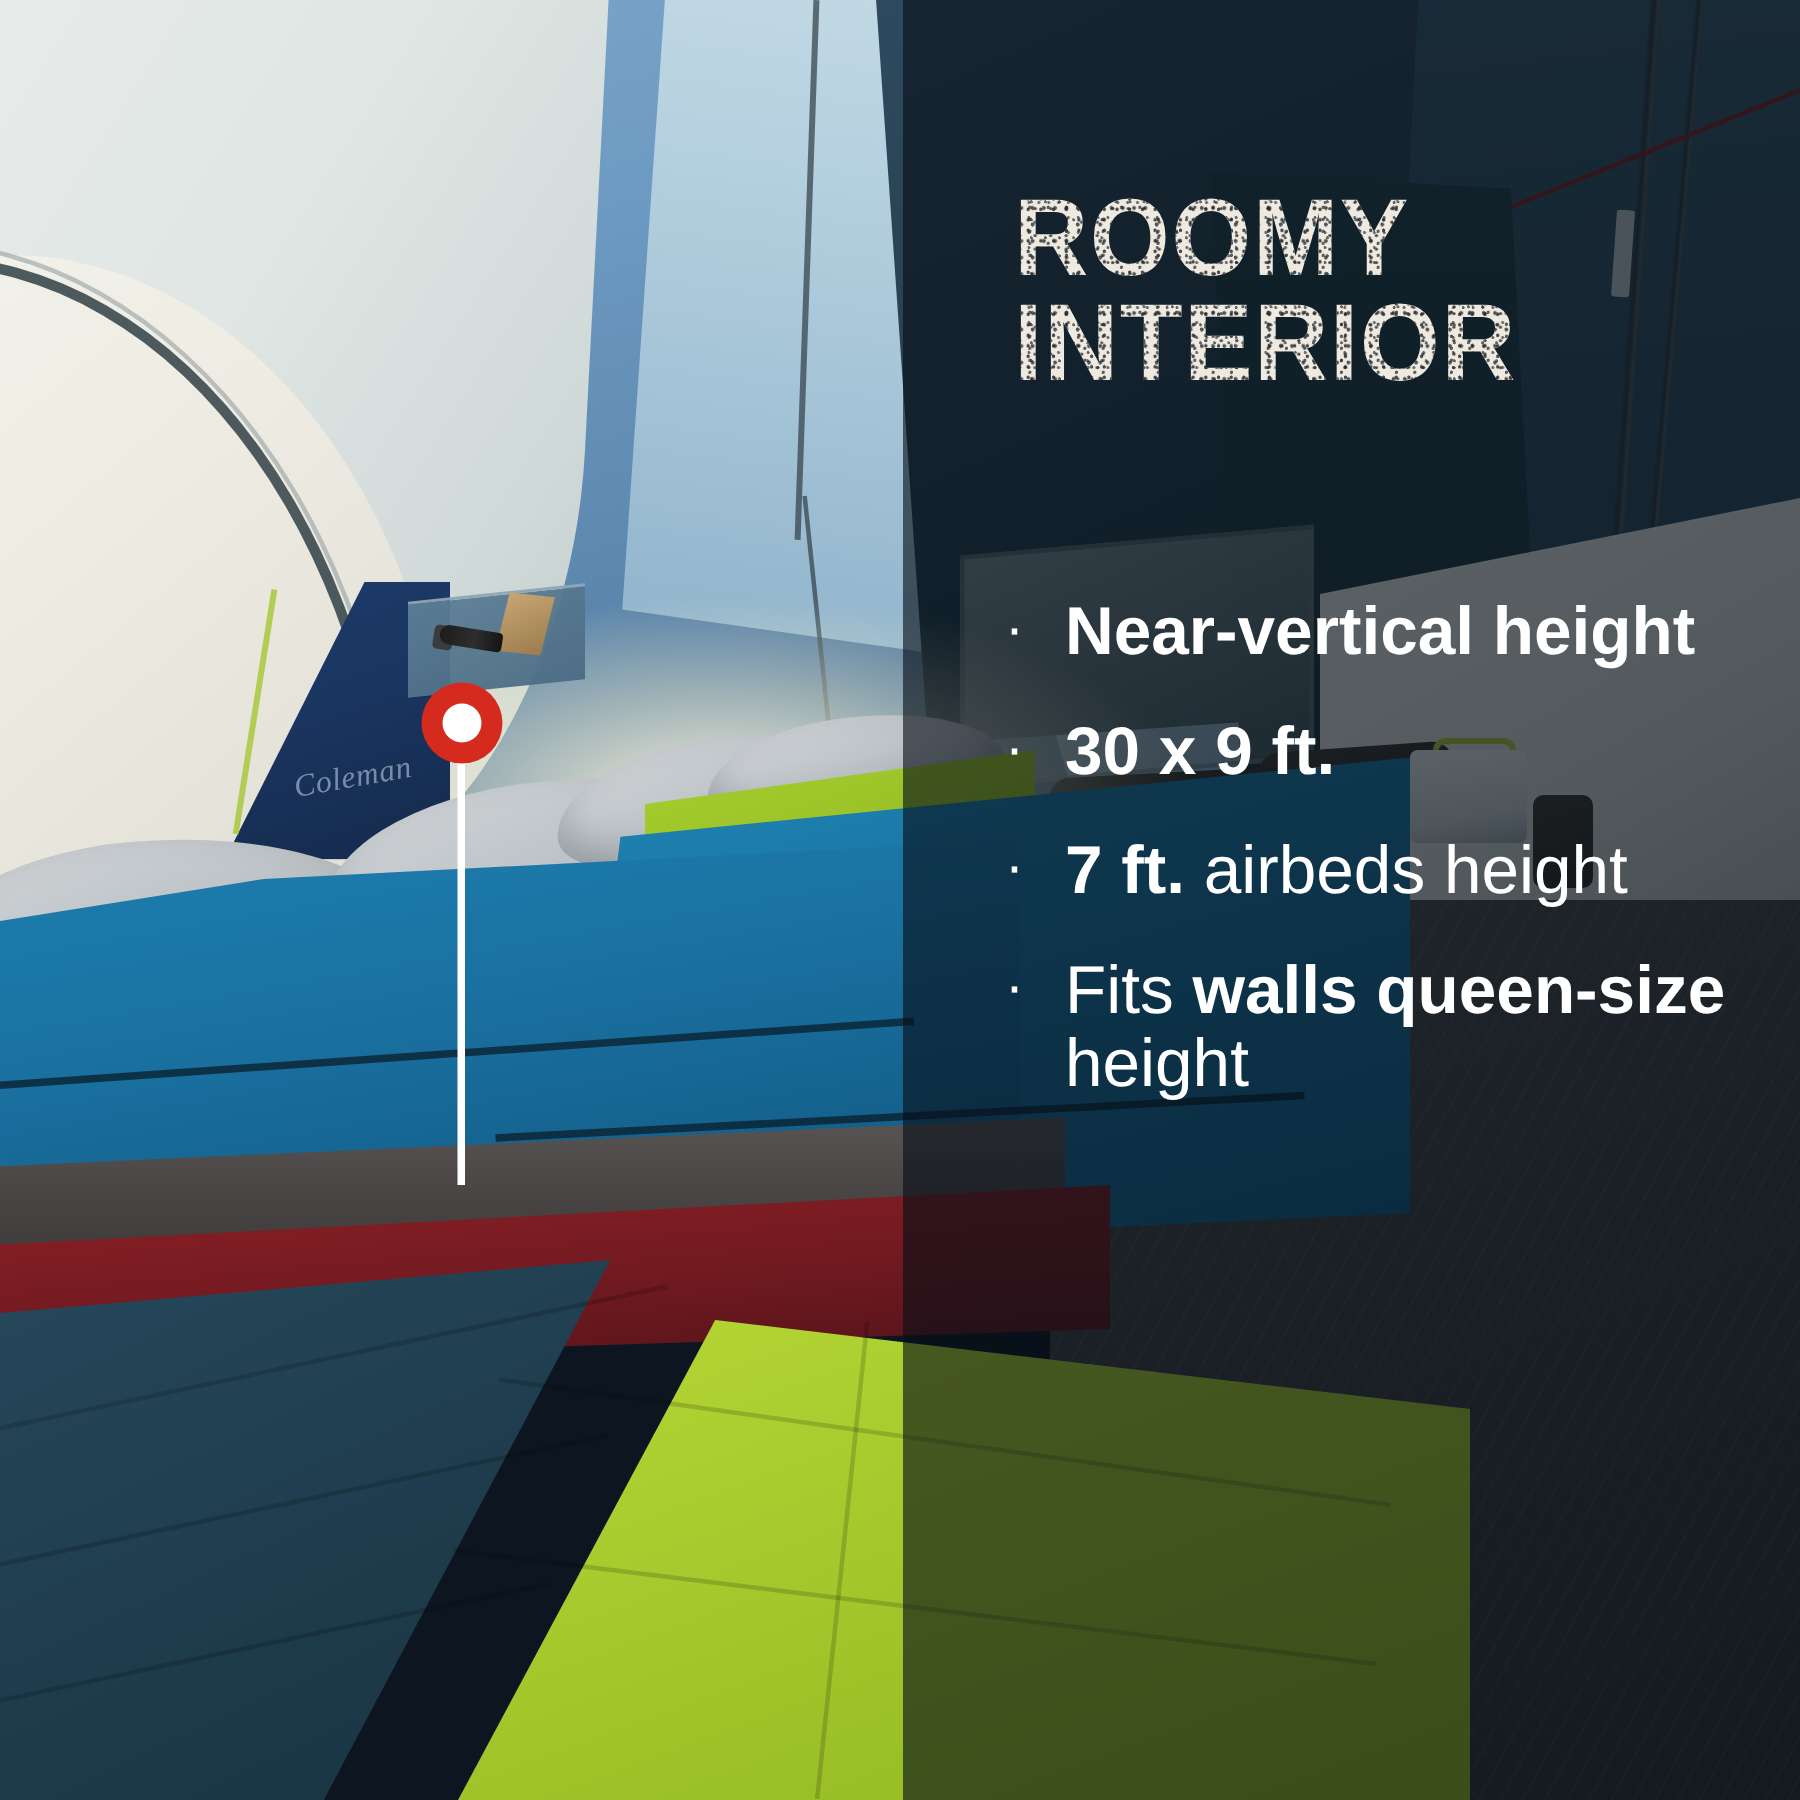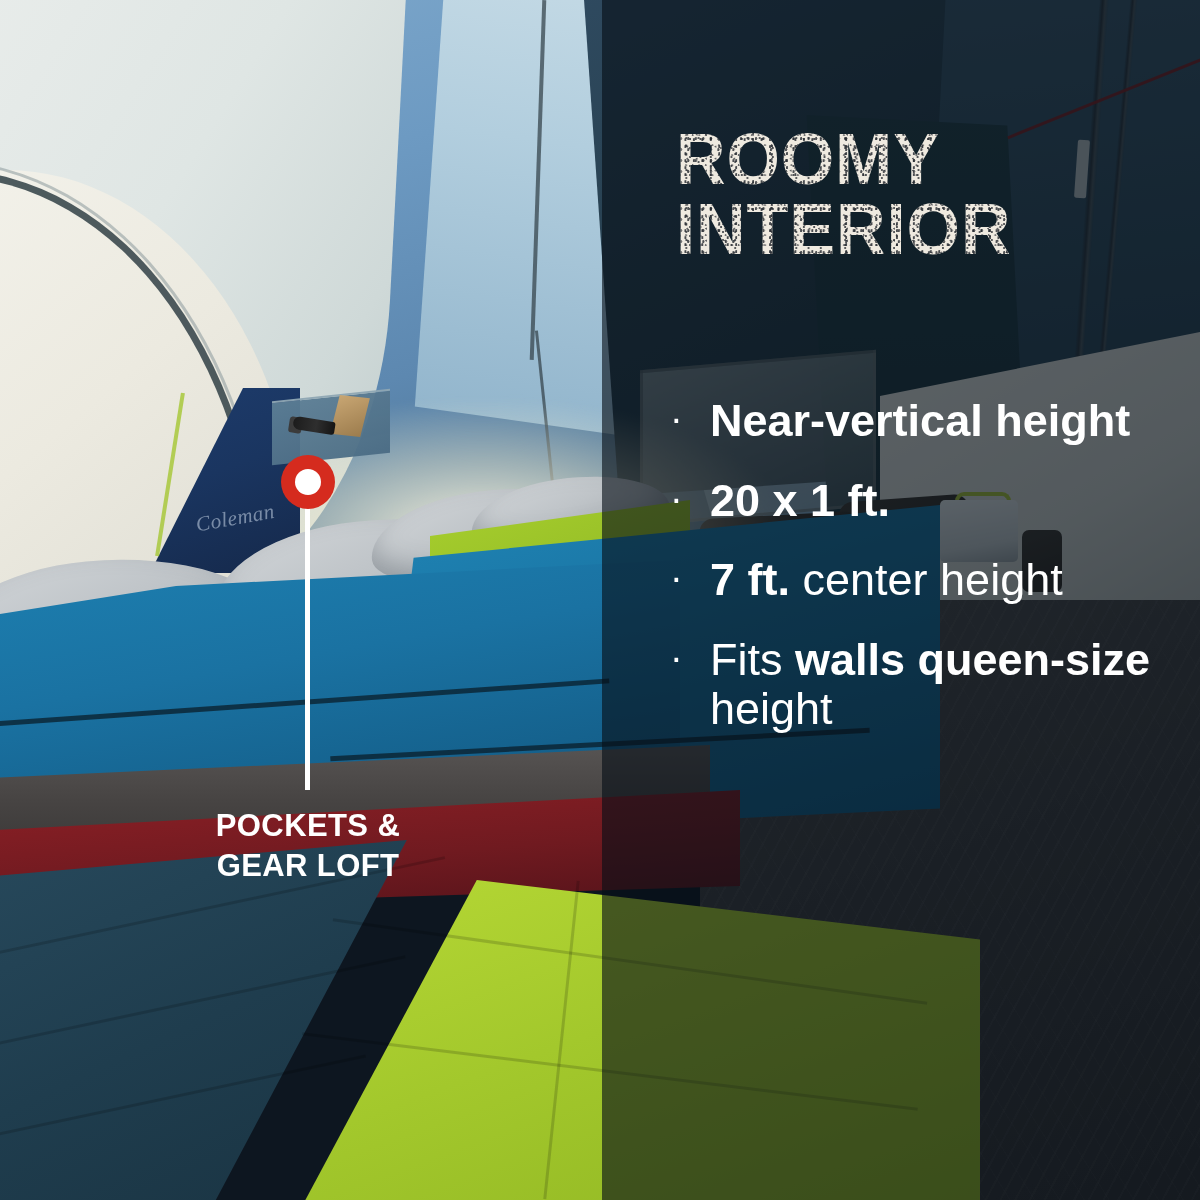--- a/index.html
+++ b/index.html
@@ -526,45 +526,41 @@
     <div class="stitch" style="left:300px;top:1070px;width:620px;height:3px;transform:rotate(7deg);"></div>
     <div class="stitch" style="left:560px;top:880px;width:3px;height:320px;transform:rotate(6deg);"></div>
 
     <div class="scrim"></div>
   </div>
 
   <div class="callout-line"></div>
   <div class="callout-dot">
     <div class="callout-dot-inner"></div>
   </div>
-  <div class="callout-label">
-    <div>POCKETS &amp;</div>
-    <div>GEAR LOFT</div>
-  </div>
 
   <div class="headline">
     <span class="hl-line">ROOMY</span>
     <span class="hl-line">INTERIOR</span>
   </div>
 
   <div class="bullets">
 
     <div class="bullet b-strong">
       <span class="dot">·</span>
       <span class="btext">Near-vertical height</span>
     </div>
 
     <div class="bullet b-strong">
       <span class="dot">·</span>
-      <span class="btext">20 x 1 ft.</span>
+      <span class="btext">30 x 9 ft.</span>
     </div>
 
     <div class="bullet">
       <span class="dot">·</span>
-      <span class="btext"><b>7 ft. </b><span>center height</span></span>
+      <span class="btext"><b>7 ft. </b><span>airbeds height</span></span>
     </div>
 
     <div class="bullet">
       <span class="dot">·</span>
       <span class="btext"><span>Fits </span><b>walls queen-size </b><span>height</span></span>
     </div>
 
   </div>
 </div>
 

